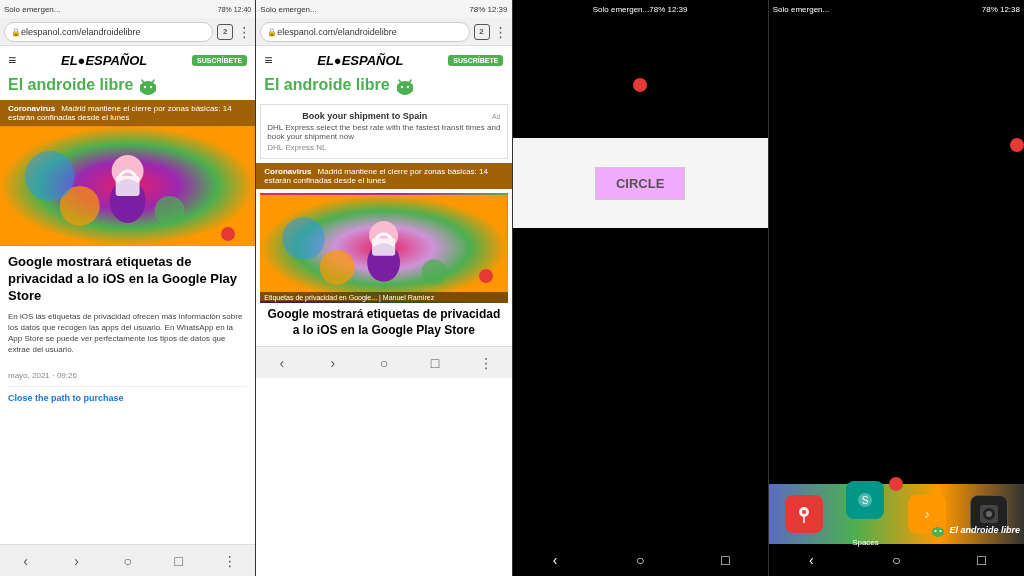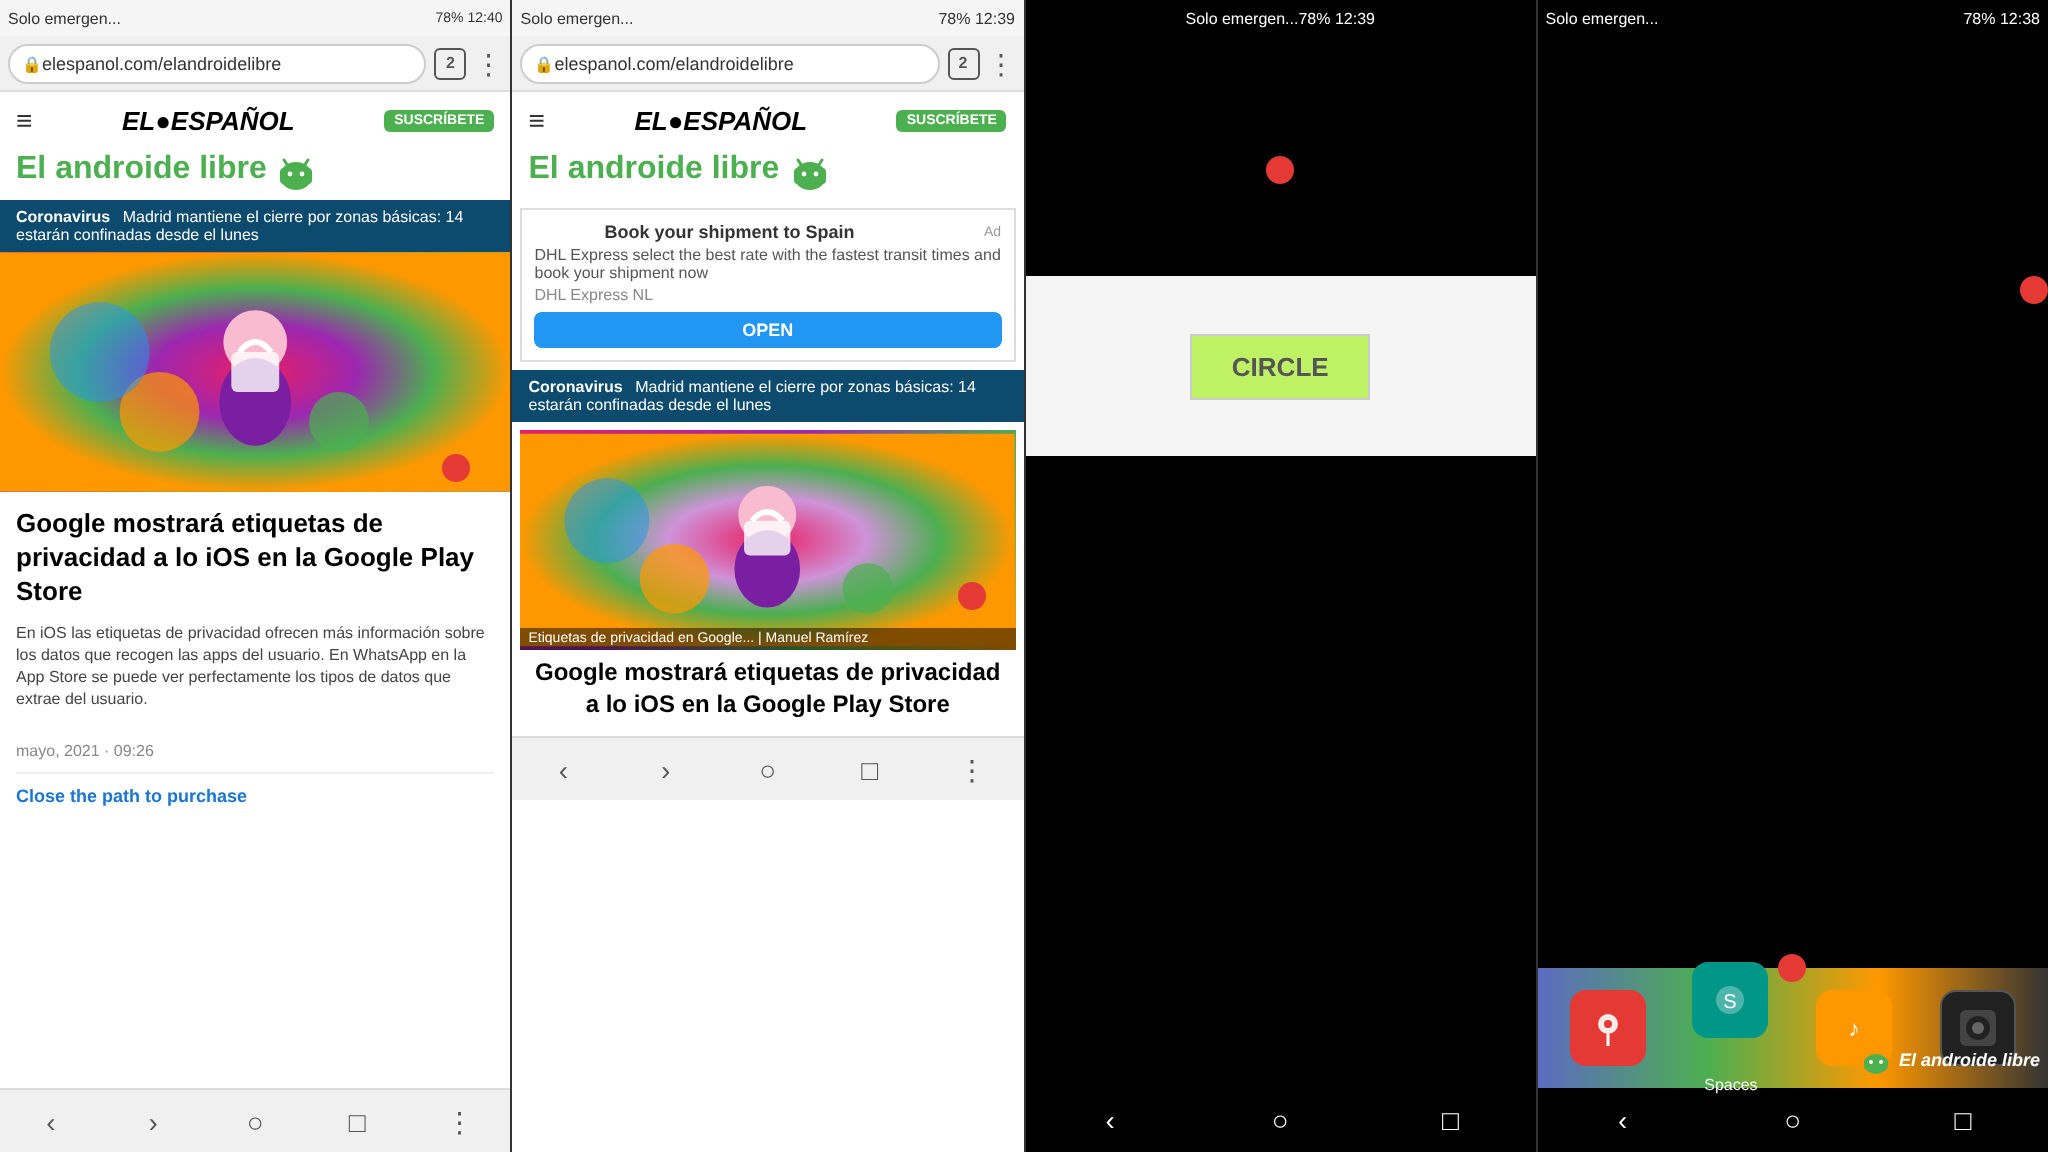--- a/index.html
+++ b/index.html
@@ -146,21 +146,21 @@
 
     .site-tagline {
       display: flex;
       align-items: center;
       gap: 4px;
       padding: 0 8px 4px;
       flex-shrink: 0;
     }
 
     .news-banner {
-      background: #0c4a6e;
+      background: #a16207;
       color: #fff;
       font-size: 8px;
       padding: 4px 8px;
       flex-shrink: 0;
     }
 
     .news-banner-label {
       font-weight: bold;
       margin-right: 4px;
     }
@@ -287,21 +287,21 @@
       flex-direction: column;
       align-items: center;
       position: relative;
     }
 
     .choice-btn {
       padding: 8px 20px;
       font-size: 13px;
       font-weight: bold;
       color: #555;
-      background: #bef264;
+      background: #f0abfc;
       cursor: pointer;
     }
 
     .choice-btn-active {
       border: 2px solid #e53935;
       color: #e53935;
       background: #fff;
     }
 
     
@@ -541,21 +541,20 @@
     </svg>
   </div>
 
   <div class="ad-banner">
     <div style="display:flex; justify-content:space-between; align-items:center;">
       <span class="ad-company">Book your shipment to Spain</span>
       <span class="ad-label">Ad</span>
     </div>
     <div class="ad-text">DHL Express select the best rate with the fastest transit times and book your shipment now</div>
     <div style="font-size:8px; color:#888;">DHL Express NL</div>
-    <div class="open-btn">OPEN</div>
   </div>
 
   <div class="news-banner">
     <span class="news-banner-label">Coronavirus</span>
     <span>Madrid mantiene el cierre por zonas básicas: 14 estarán confinadas desde el lunes</span>
   </div>
 
   <div class="article-card">
     <div class="article-card-image">
       <svg width="100%" height="100%" viewBox="0 0 256 110">

